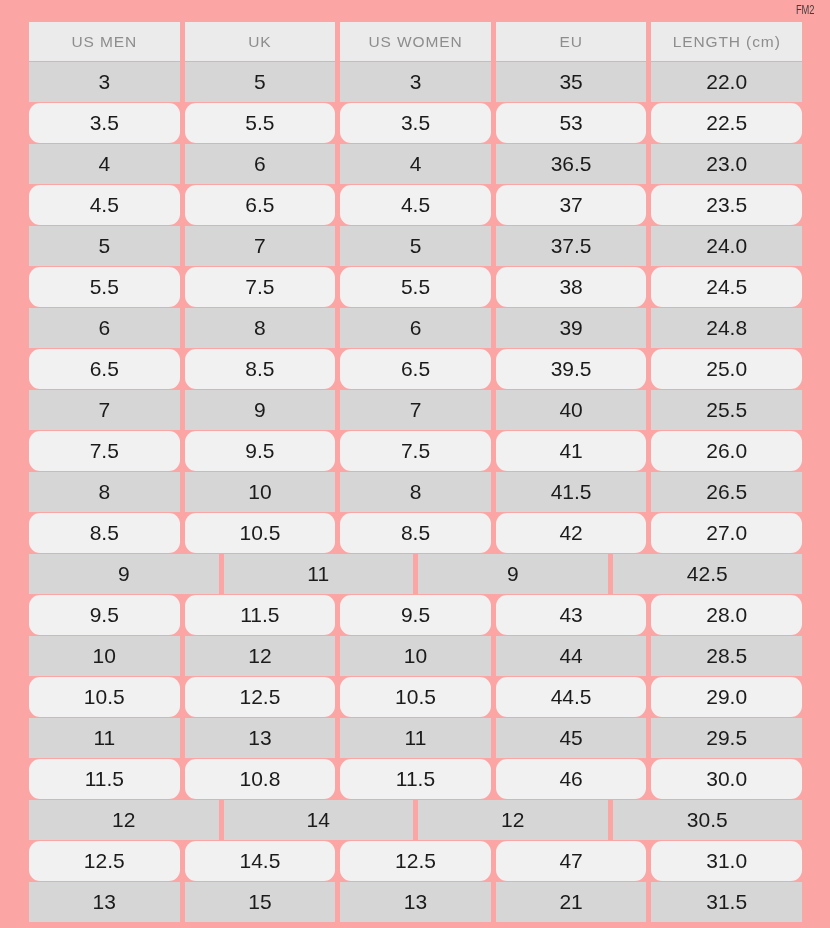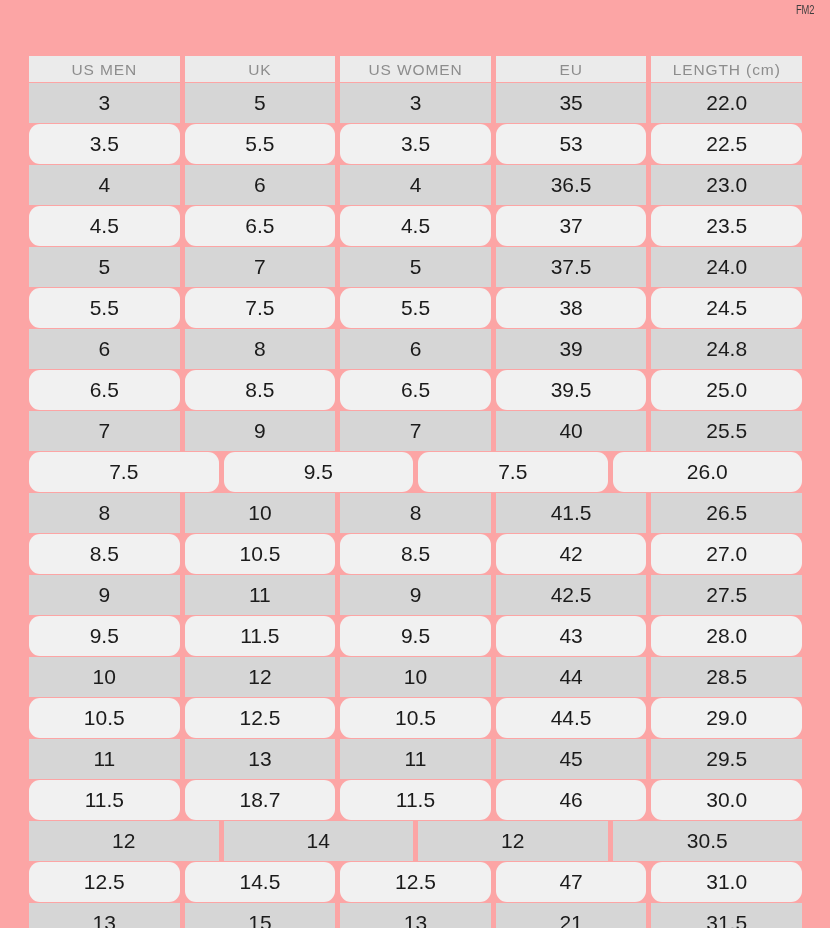--- a/index.html
+++ b/index.html
@@ -63,24 +63,23 @@
     line-height:40px;
     white-space:nowrap;
   }
 
   
   .row.header .cell {
     background:#ebebeb;
     color:#8d8d8d;
     font-size:15.5px;
     letter-spacing:0.9px;
-    height:26px;
+    height:39px;
     line-height:39px;
     font-weight:400;
-    margin-top:34px;
   }
 
   
   .row.odd  .cell { background:#d6d6d6; }
   .row.even .cell { background:#f1f1f1;border-radius:11px; }
 </style>
 </head>
 <body>
 
 <div id="page">
@@ -156,20 +155,21 @@
         <div class="cell">7</div>
         <div class="cell">9</div>
         <div class="cell">7</div>
         <div class="cell">40</div>
         <div class="cell">25.5</div>
       </div>
       <div class="row even">
         <div class="cell">7.5</div>
         <div class="cell">9.5</div>
         <div class="cell">7.5</div>
+        <div class="cell">41</div>
         <div class="cell">26.0</div>
       </div>
       <div class="row odd">
         <div class="cell">8</div>
         <div class="cell">10</div>
         <div class="cell">8</div>
         <div class="cell">41.5</div>
         <div class="cell">26.5</div>
       </div>
       <div class="row even">
@@ -177,21 +177,20 @@
         <div class="cell">10.5</div>
         <div class="cell">8.5</div>
         <div class="cell">42</div>
         <div class="cell">27.0</div>
       </div>
       <div class="row odd">
         <div class="cell">9</div>
         <div class="cell">11</div>
         <div class="cell">9</div>
         <div class="cell">42.5</div>
-        <div class="cell">27.5</div>
       </div>
       <div class="row even">
         <div class="cell">9.5</div>
         <div class="cell">11.5</div>
         <div class="cell">9.5</div>
         <div class="cell">43</div>
         <div class="cell">28.0</div>
       </div>
       <div class="row odd">
         <div class="cell">10</div>
@@ -209,21 +208,21 @@
       </div>
       <div class="row odd">
         <div class="cell">11</div>
         <div class="cell">13</div>
         <div class="cell">11</div>
         <div class="cell">45</div>
         <div class="cell">29.5</div>
       </div>
       <div class="row even">
         <div class="cell">11.5</div>
-        <div class="cell">18.7</div>
+        <div class="cell">10.8</div>
         <div class="cell">11.5</div>
         <div class="cell">46</div>
         <div class="cell">30.0</div>
       </div>
       <div class="row odd">
         <div class="cell">12</div>
         <div class="cell">14</div>
         <div class="cell">12</div>
         <div class="cell">30.5</div>
       </div>

